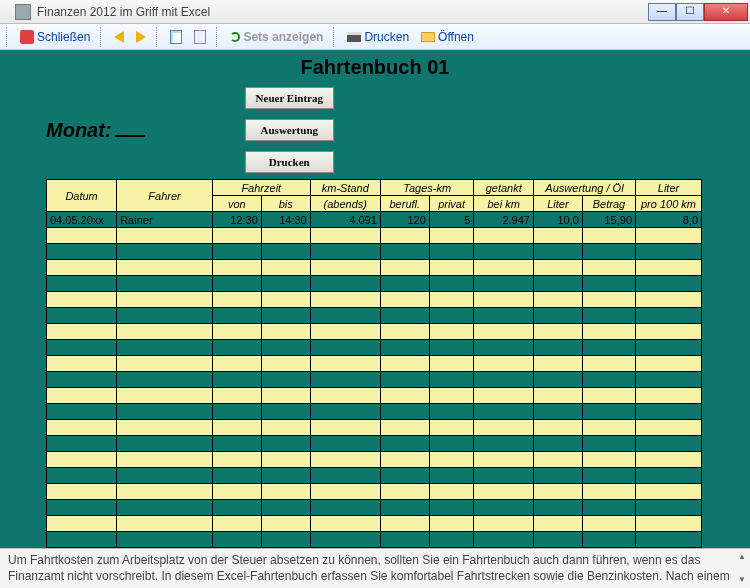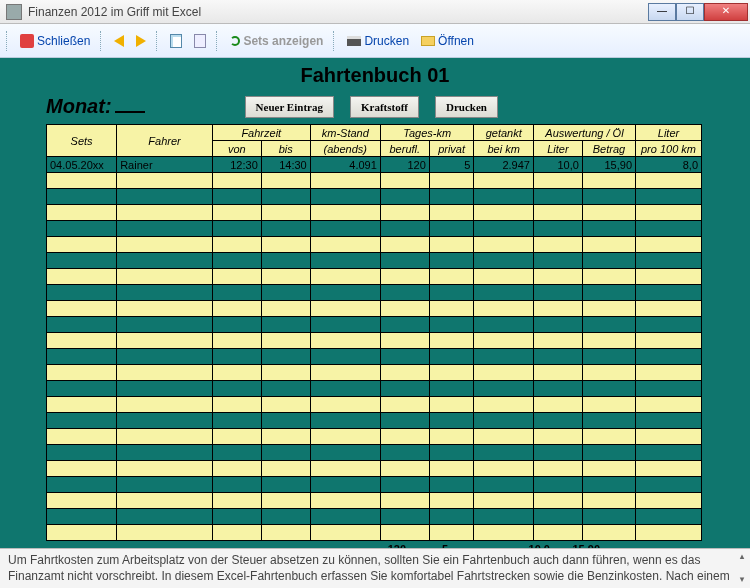--- a/index.html
+++ b/index.html
@@ -1,44 +1,44 @@
 <!DOCTYPE html>
 <html><head>
 <meta charset="utf-8">
 <style>
   * { box-sizing: border-box; }
   html, body { margin: 0; padding: 0; font-family: Tahoma, Arial, sans-serif; font-size: 11px; background: #5a7a8a; }
   .window { width: 750px; height: 588px; background: #fff; display: flex; flex-direction: column; position: relative; }
   
-  .titlebar { height: 24px; background: linear-gradient(#f8f8f8, #e8e8e8); border-bottom: 1px solid #bbb; display: flex; align-items: center; padding: 0 2px 0 6px; }
+  .titlebar { height: 24px; background: linear-gradient(#f8f8f8, #e8e8e8); border-bottom: 1px solid #bbb; display: flex; align-items: center; padding: 0 2px 0 15px; }
   .titlebar .appicon { width: 16px; height: 16px; background: #9aa; border: 1px solid #777; margin-right: 6px; }
   .titlebar .title { flex: 1; color: #444; font-size: 12px; }
   .winbtns { display: flex; gap: 0; }
   .winbtns div { width: 28px; height: 18px; border: 1px solid #5a7aa0; background: linear-gradient(#e8f0ff,#c8d8f0); text-align: center; line-height: 14px; font-size: 10px; cursor: pointer; }
   .winbtns .close { background: linear-gradient(#f08080,#d04040); border-color: #a03030; color: #fff; width: 44px; }
   
-  .toolbar { height: 34px; background: linear-gradient(#f7fbff,#e6efff); border-bottom: 1px solid #bcd; display: flex; align-items: center; padding: 0 4px; gap: 4px; color: #0645ad; font-size: 12px; }
+  .toolbar { height: 26px; background: linear-gradient(#f7fbff,#e6efff); border-bottom: 1px solid #bcd; display: flex; align-items: center; padding: 0 4px; gap: 4px; color: #0645ad; font-size: 12px; }
   .tb-sep { width: 4px; height: 20px; border-left: 1px dotted #8ab; margin: 0 2px; }
   .tb-btn { display: flex; align-items: center; gap: 3px; padding: 2px 4px; cursor: pointer; }
   .tb-ico { display: inline-block; width: 14px; height: 14px; }
   .ico-close { background: #e04040; border-radius: 2px; }
   .ico-left { width: 0; height: 0; border-top: 6px solid transparent; border-bottom: 6px solid transparent; border-right: 10px solid #f0b000; }
   .ico-right { width: 0; height: 0; border-top: 6px solid transparent; border-bottom: 6px solid transparent; border-left: 10px solid #f0b000; }
   .ico-doc1 { background: #fff; border: 1px solid #58a; box-shadow: inset 2px 2px 0 #bde; width:12px; height:14px; }
   .ico-doc2 { background: #eef; border: 1px solid #88a; width:12px; height:14px; }
   .ico-refresh { border: 2px solid #1a8a1a; border-radius: 50%; width:10px; height:10px; border-left-color: transparent; }
   .ico-print { background: #555; width: 14px; height: 10px; border-top: 3px solid #ddd; }
   .ico-open { border: 1px solid #c9a227; background: #f5d060; width:14px; height:10px; }
   
   .docarea { flex: 1; background: #0f766e; overflow: hidden; display: flex; flex-direction: column; }
   .doc-title { text-align: center; font-weight: bold; font-size: 20px; padding: 6px 0 4px 0; font-family: Arial, sans-serif; }
   .monthrow { display: flex; align-items: center; padding: 4px 0 6px 46px; gap: 100px; }
   .monthlabel { font-style: italic; font-weight: bold; font-size: 20px; }
   .monthval { display: inline-block; border-bottom: 2px solid #000; min-width: 30px; height: 16px; }
-  .doc-btns { display: flex; gap: 16px; }
+  .doc-btns { display: flex; gap: 10px; flex-direction: column; }
   .excel-btn { background: linear-gradient(#f4f4f0,#dcdcd4); border: 1px solid #888; padding: 4px 10px; font-size: 11px; font-weight: bold; cursor: pointer; font-family: Tahoma; }
   
   .tablewrap { padding: 0 48px 0 46px; }
   table { border-collapse: collapse; width: 100%; table-layout: fixed; }
   th, td { border: 1px solid #000; padding: 0 3px; height: 16px; font-size: 11px; line-height: 14px; overflow: hidden; white-space: nowrap; }
   thead th { background: #f7f3a6; font-weight: normal; text-align: center; font-style: italic; }
   thead tr:first-child th { font-style: italic; }
   tbody tr.band td { background: #f7f3a6; }
   tbody td { text-align: right; }
   tbody td.tleft { text-align: left; }
@@ -105,21 +105,21 @@
   <div class="docarea">
     <div class="doc-title">Fahrtenbuch 01</div>
 
     <div class="monthrow">
       <div>
         <span class="monthlabel">Monat:</span>
         <span class="monthval"></span>
       </div>
       <div class="doc-btns">
         <button class="excel-btn">Neuer Eintrag</button>
-        <button class="excel-btn">Kraftstoff</button>
+        <button class="excel-btn">Auswertung</button>
         <button class="excel-btn">Drucken</button>
       </div>
     </div>
 
     <div class="tablewrap">
       <table>
         <colgroup>
           <col style="width:66px">
             <col style="width:90px">
           <col style="width:46px">
@@ -127,21 +127,21 @@
           <col style="width:66px">
           <col style="width:46px">
             <col style="width:42px">
           <col style="width:56px">
           <col style="width:46px">
             <col style="width:50px">
           <col style="width:62px">
         </colgroup>
         <thead>
           <tr>
-            <th rowspan="2">Sets</th>
+            <th rowspan="2">Datum</th>
             <th rowspan="2">Fahrer</th>
             <th colspan="2">Fahrzeit</th>
             <th>km-Stand</th>
             <th colspan="2">Tages-km</th>
             <th>getankt</th>
             <th colspan="2">Auswertung / Öl</th>
             <th>Liter</th>
           </tr>
           <tr>
             <th>von</th>

